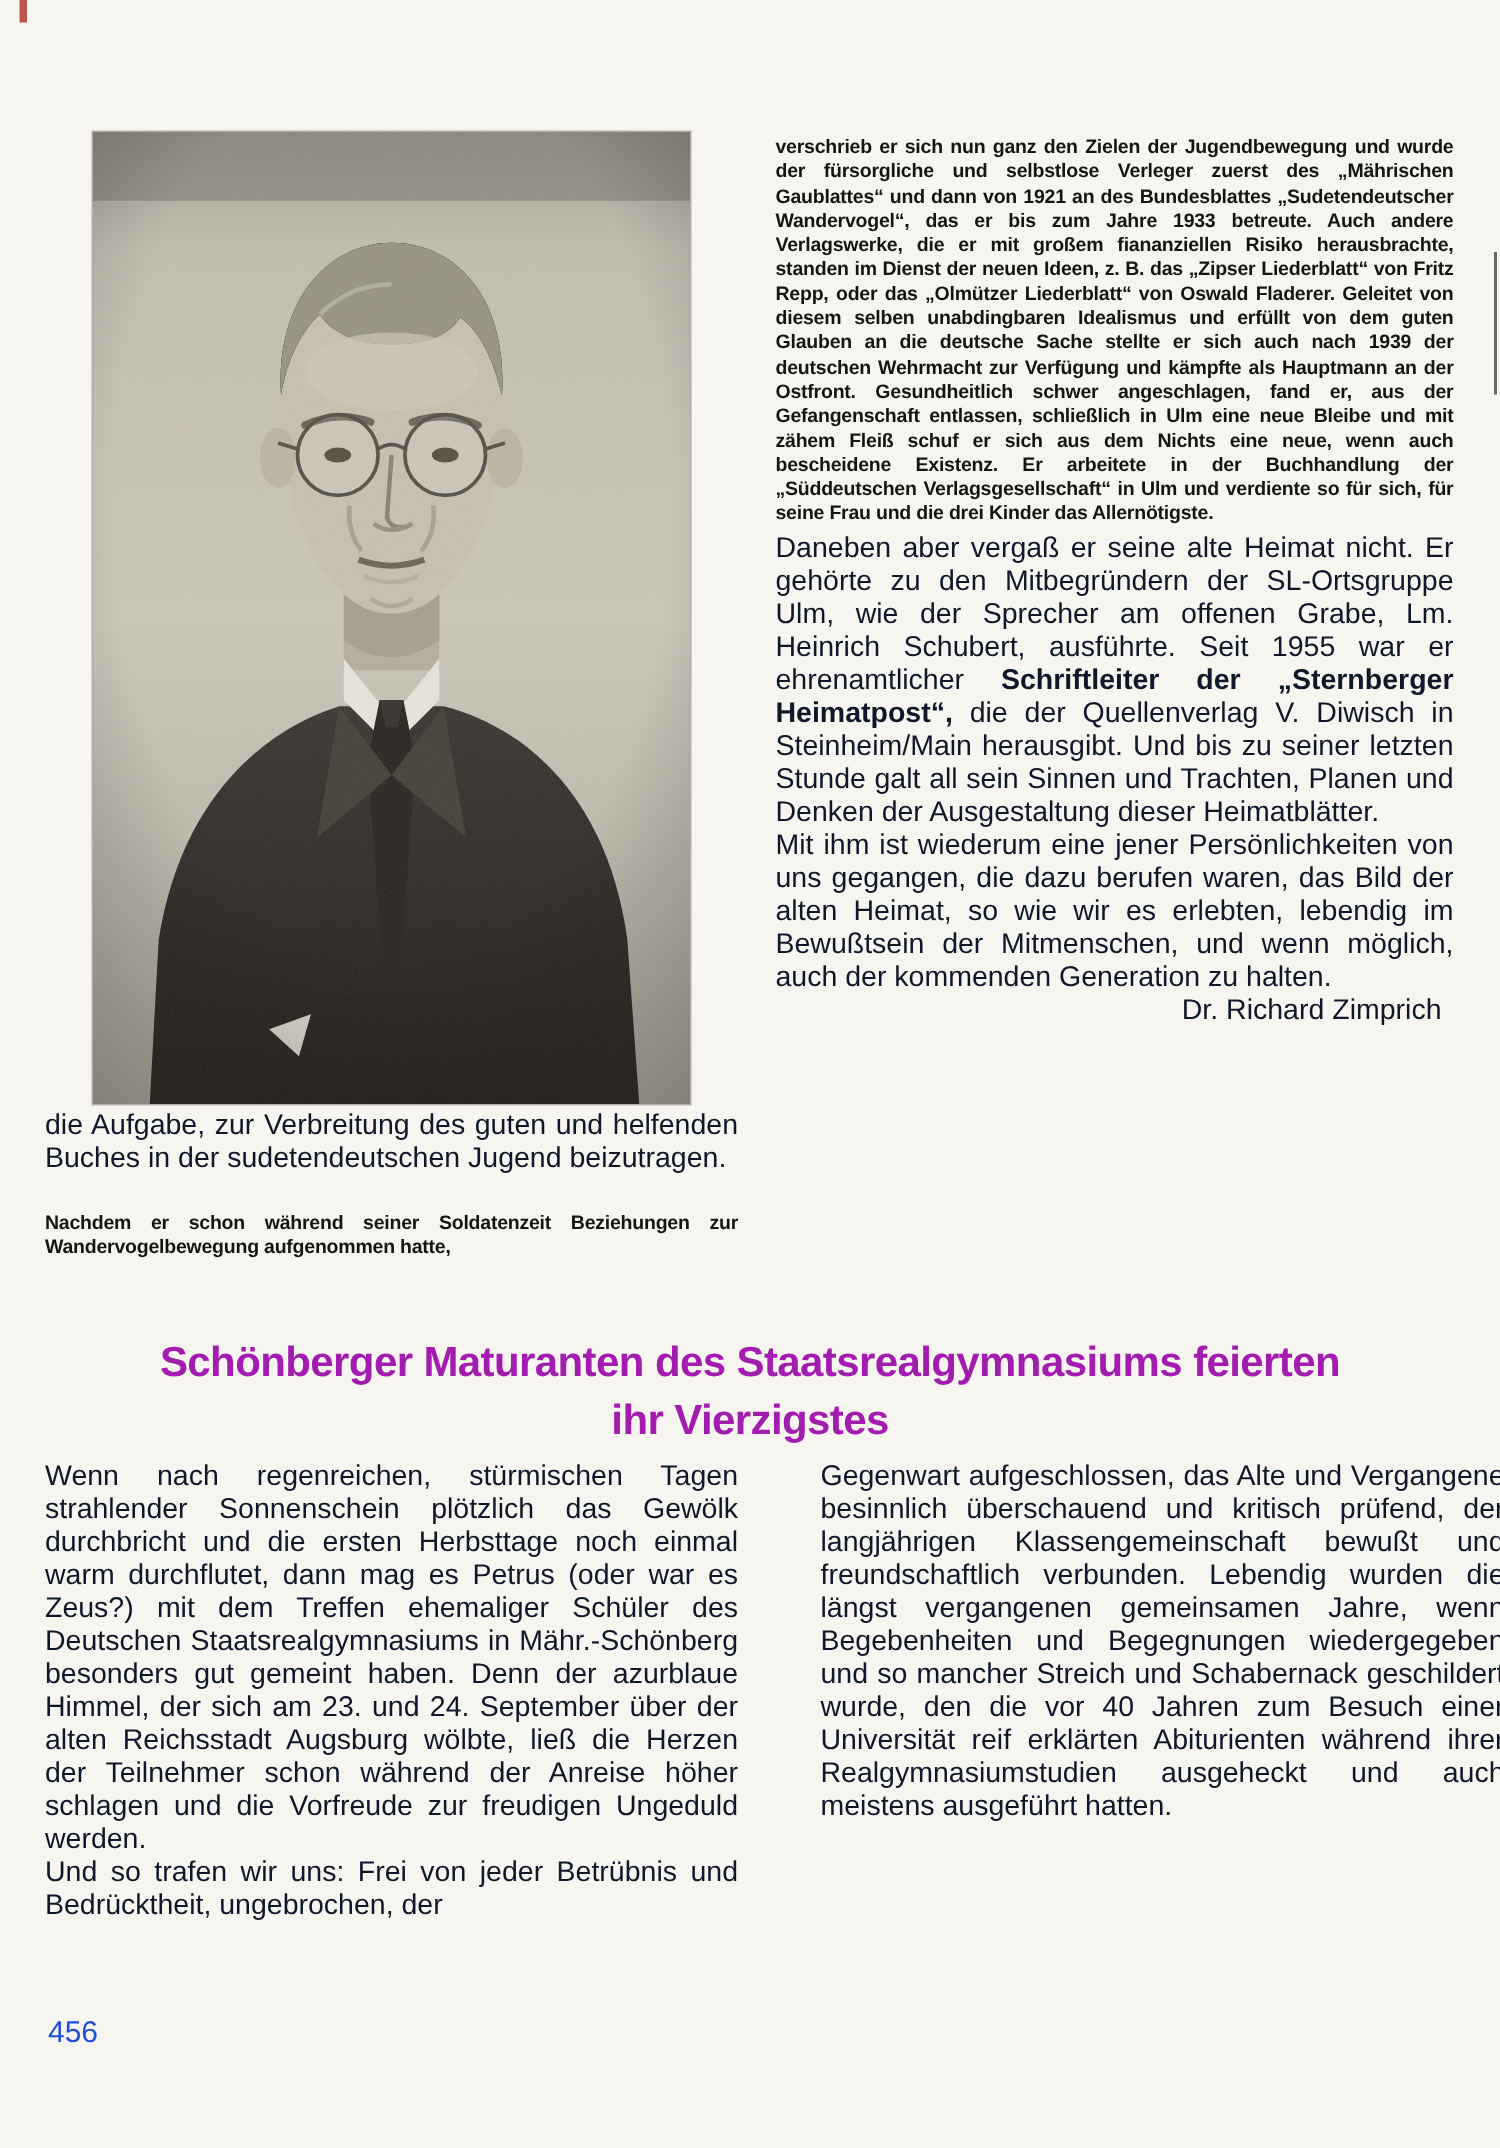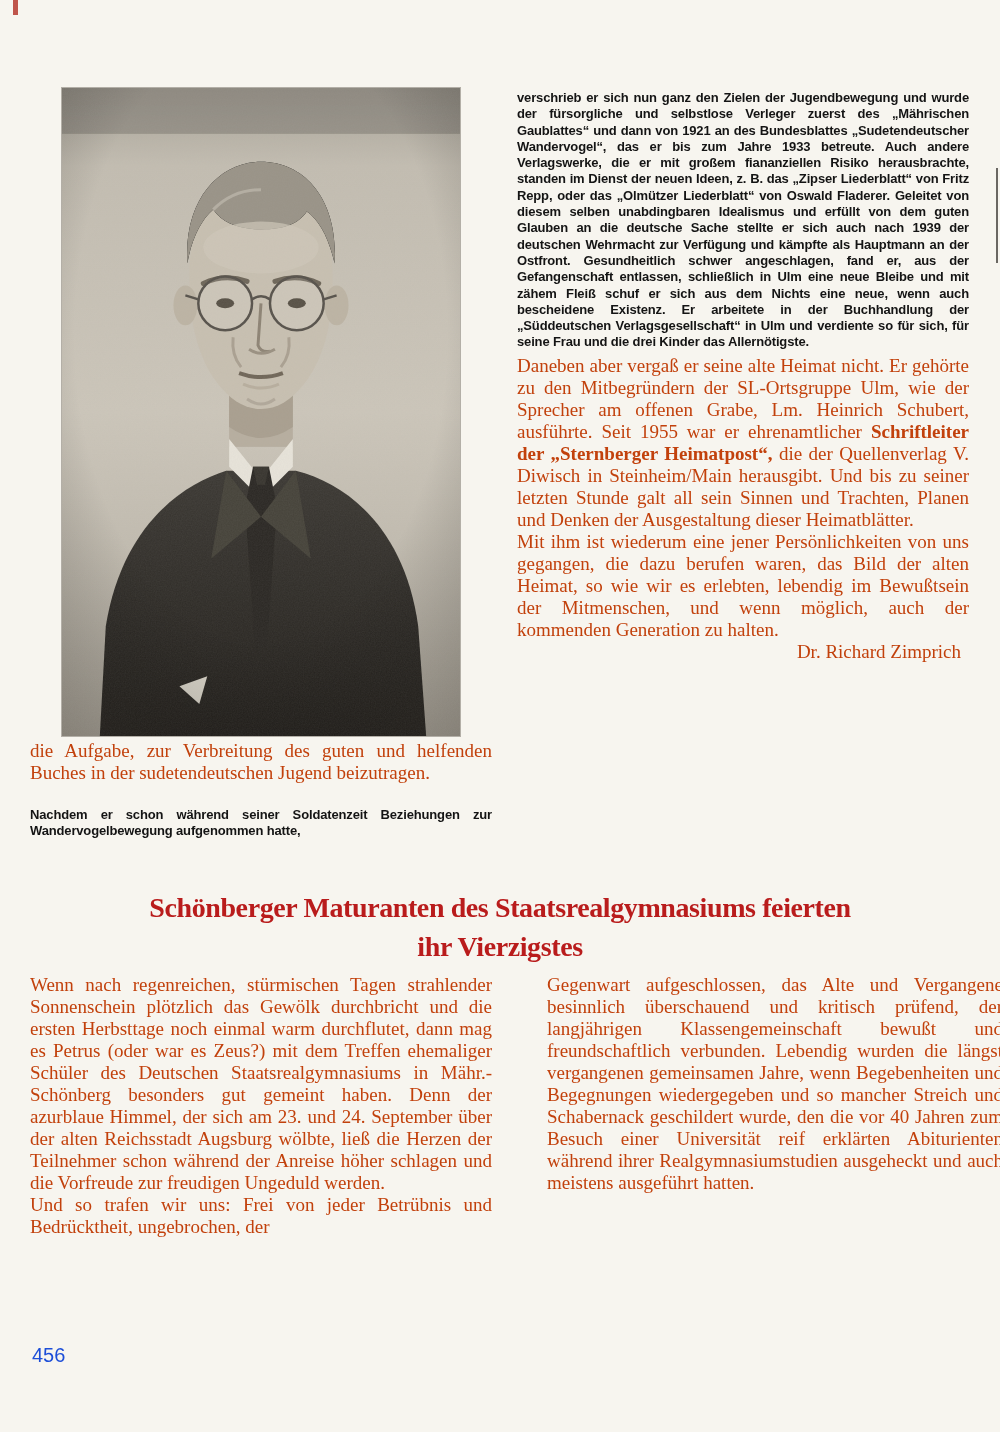--- a/index.html
+++ b/index.html
@@ -45,50 +45,50 @@
     font-family: "Liberation Sans", sans-serif;
     font-weight: 700;
     font-size: 13px;
     line-height: 16.3px;
     letter-spacing: -0.15px;
     text-align: justify;
     color: #141414;
     margin: 0;
   }
   .serif-body {
-    font-family: Liberation Serif, serif;
+    font-family: Liberation Sans, sans-serif;
     font-size: 19px;
     line-height: 22px;
     text-align: justify;
-    color: #c2410c;
+    color: #0f172a;
     margin: 0;
   }
   .serif-body strong { font-weight: 700; }
 
   .right-top { position: absolute; left: 517px; top: 90px; width: 452px; }
   .right-top .serif-start { margin-top: 4px; }
   .signature {
     text-align: right;
     padding-right: 8px;
   }
 
   .left-under { position: absolute; left: 30px; top: 740px; width: 462px; }
   .left-under .small-sans { margin-top: 23px; }
 
   .headline {
     position: absolute;
     left: 0; top: 888px;
     width: 1000px;
     text-align: center;
-    font-family: Liberation Serif, serif;
+    font-family: Liberation Sans, sans-serif;
     font-weight: 700;
     font-size: 28px;
     line-height: 39px;
     letter-spacing: -0.4px;
-    color: #b91c1c;
+    color: #a21caf;
   }
 
   .article-left  { position: absolute; left: 30px;  top: 974px; width: 462px; }
   .article-right { position: absolute; left: 547px; top: 974px; width: 456px; }
 
   .page-number {
     position: absolute;
     left: 32px; top: 1344px;
     font-family: "Liberation Sans", sans-serif;
     font-weight: 400;

